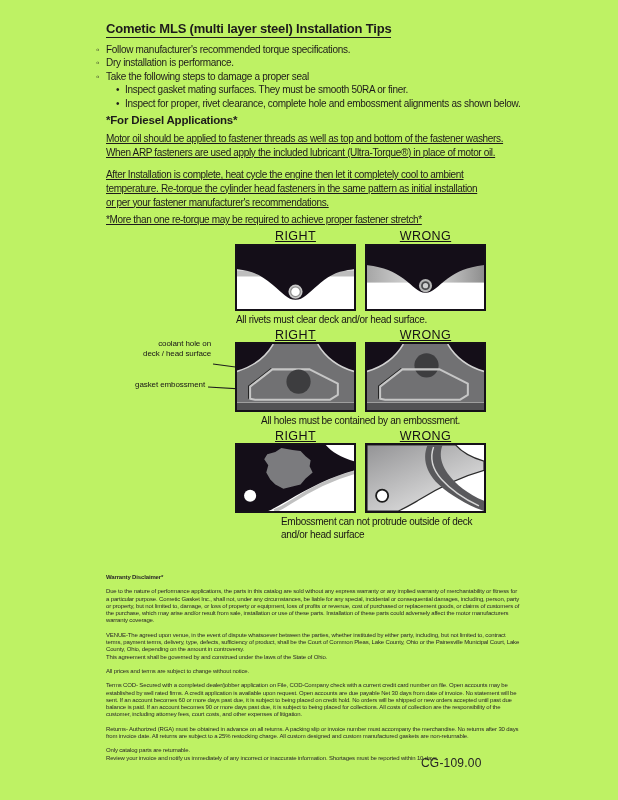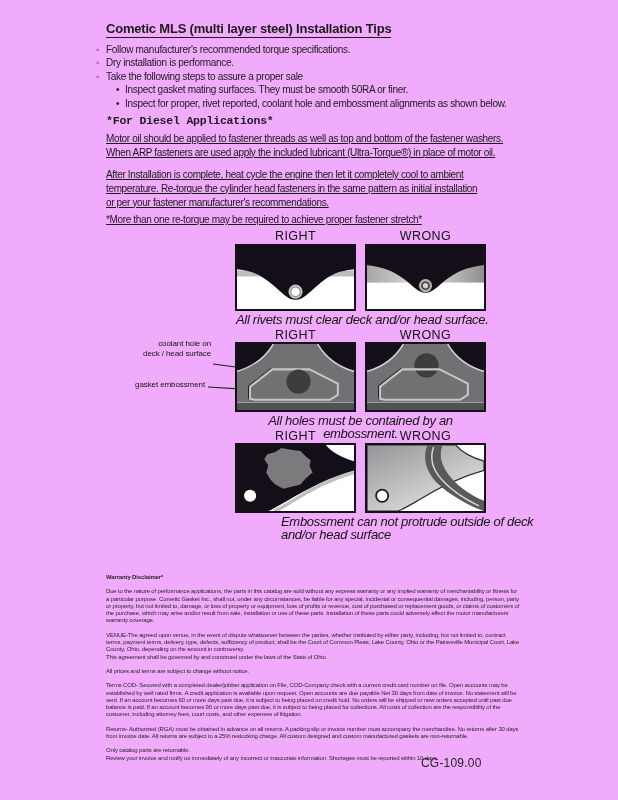--- a/index.html
+++ b/index.html
@@ -1,36 +1,36 @@
 <!DOCTYPE html>
 <html><head>
 <meta charset="utf-8">
 <style>
   html,body{margin:0;padding:0;background:#ffffff;}
-  #page{position:relative;width:618px;height:800px;background:#f0abfc;overflow:hidden;
+  #page{position:relative;width:618px;height:800px;background:#bef264;overflow:hidden;
         font-family:"Liberation Sans", sans-serif;color:#1d1a1b;}
   .abs{position:absolute;}
   .pre{white-space:pre-line;}
 
   .title{left:106px;top:21px;font-size:13px;font-weight:bold;letter-spacing:-0.2px;
          border-bottom:1.5px solid #1d1a1b;padding-bottom:1px;}
   .tips{left:96px;top:43px;width:460px;font-size:10px;letter-spacing:-0.3px;line-height:13.4px;}
   .tiprow{display:flex;}
   .tiprow .mk{width:10px;flex:0 0 10px;}
   .tiprow.sub{padding-left:20px;}
   .tiprow.sub .mk{width:9px;flex:0 0 9px;}
 
-  .h-diesel{left:106px;top:114px;font-size:11.5px;font-weight:bold;letter-spacing:-0.2px;font-family:Liberation Mono, monospace;}
+  .h-diesel{left:106px;top:114px;font-size:11.5px;font-weight:bold;letter-spacing:-0.2px;}
   .body-p{left:106px;width:450px;font-size:10px;letter-spacing:-0.35px;line-height:13.8px;text-decoration:underline;}
   .p1{top:132px;} .p2{top:168px;} .p3{top:213px;}
 
-  .dg-h{width:121px;text-align:center;font-size:12.5px;letter-spacing:0.4px;color:#141114;}
+  .dg-h{width:121px;text-align:center;font-size:12.5px;letter-spacing:0.4px;color:#141114;text-decoration:underline;}
   .diag{width:121px;border:2.5px solid #151118;box-sizing:border-box;background:#fff;}
   .diag svg{display:block;width:100%;height:100%;}
-  .caption{font-size:13px;letter-spacing:-0.3px;line-height:12.5px;color:#171415;font-style:italic;}
+  .caption{font-size:10px;letter-spacing:-0.3px;line-height:12.5px;color:#171415;}
 
   .lbl{font-size:8px;letter-spacing:-0.1px;line-height:9.5px;text-align:right;color:#171415;}
 
   .legal{left:106px;top:574px;width:414px;font-size:6px;letter-spacing:-0.15px;
          line-height:7.3px;color:#2a2728;}
   .legal .lp{margin:0 0 7px 0;}
   .legal .lh{font-weight:bold;margin:0 0 7px 0;}
 
   .footer-code{left:384px;top:756px;font-size:12px;letter-spacing:0.2px;color:#262324;margin-left:37px;}
 </style>
@@ -45,29 +45,29 @@
     <div class="tiprow">
       <span class="mk">◦</span>
       <span>Follow manufacturer's recommended torque specifications.</span>
     </div>
     <div class="tiprow">
       <span class="mk">◦</span>
       <span>Dry installation is performance.</span>
     </div>
     <div class="tiprow">
       <span class="mk">◦</span>
-      <span>Take the following steps to assure a proper sale</span>
+      <span>Take the following steps to damage a proper seal</span>
     </div>
     <div class="tiprow sub">
       <span class="mk">•</span>
       <span>Inspect gasket mating surfaces.  They must be smooth 50RA or finer.</span>
     </div>
     <div class="tiprow sub">
       <span class="mk">•</span>
-      <span>Inspect for proper, rivet reported, coolant hole and embossment alignments as shown below.</span>
+      <span>Inspect for proper, rivet clearance, complete hole and embossment alignments as shown below.</span>
     </div>
   </div>
 
   <div class="abs h-diesel">*For Diesel Applications*</div>
   <div class="abs body-p p1 pre">Motor oil should be applied to fastener threads as well as top and bottom of the fastener washers.
 When ARP fasteners are used apply the included lubricant (Ultra-Torque®) in place of motor oil.</div>
   <div class="abs body-p p3">*More than one re-torque may be required to achieve proper fastener stretch*</div>
   <div class="abs body-p p2 pre">After Installation is complete, heat cycle the engine then let it completely cool to ambient
 temperature. Re-torque the cylinder head fasteners in the same pattern as initial installation
 or per your fastener manufacturer's recommendations.</div>

